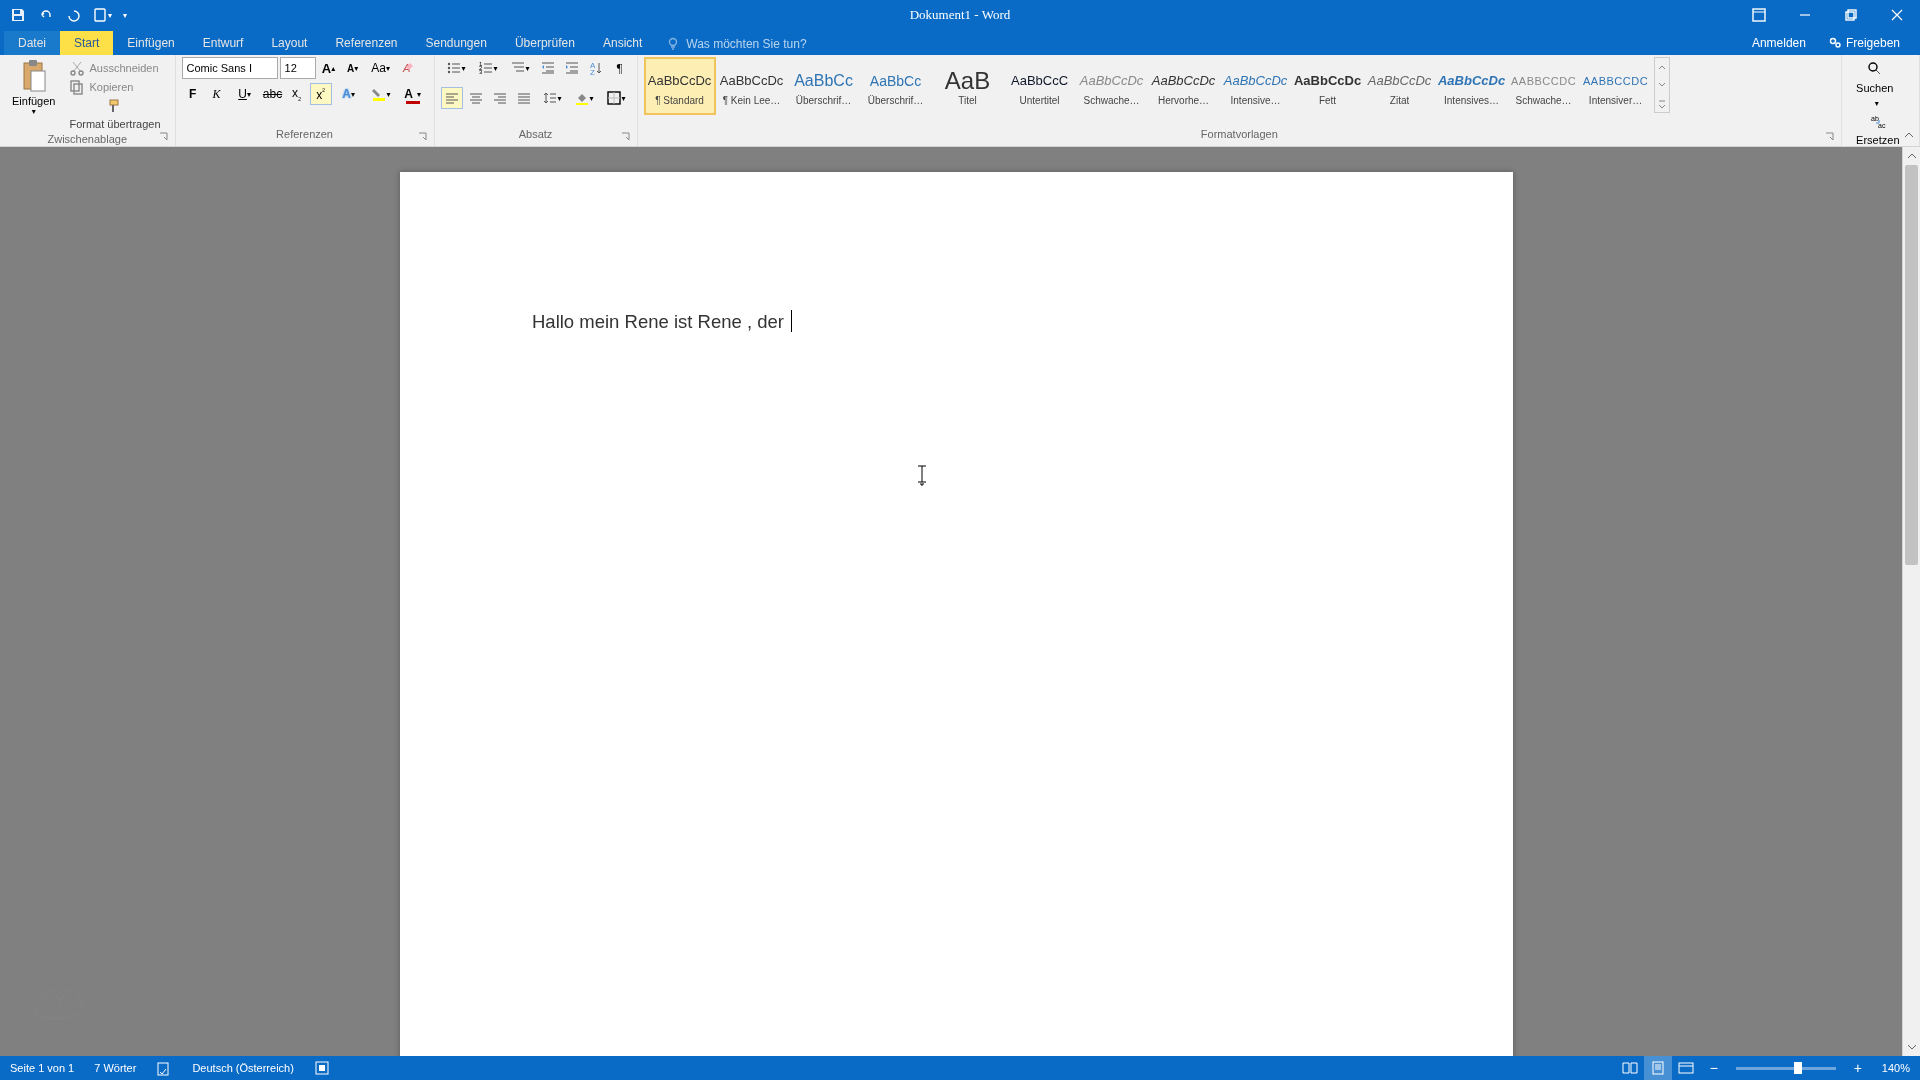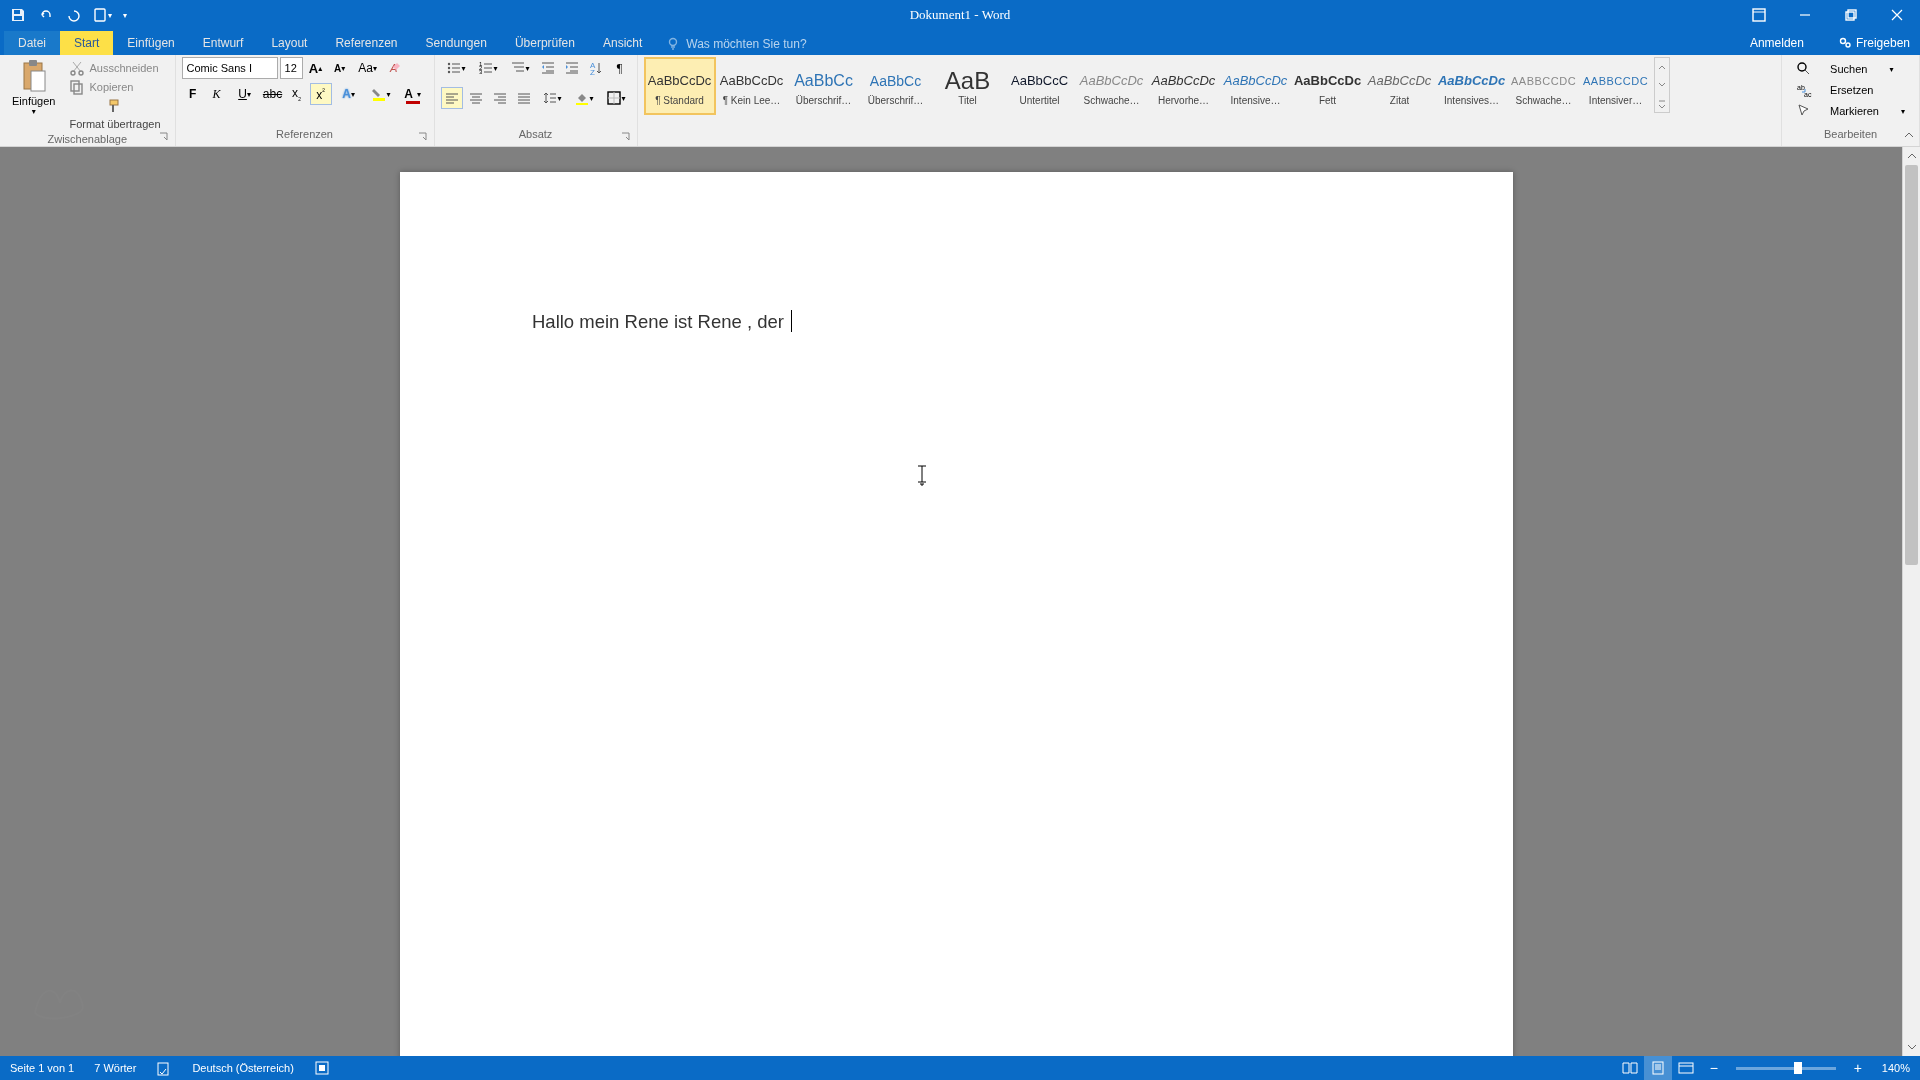--- a/index.html
+++ b/index.html
@@ -13,60 +13,60 @@
 .title-right { margin-left: auto; display: flex; align-items: center; }
 .win-btn { width: 46px; height: 30px; display: flex; align-items: center; justify-content: center; cursor: pointer; }
 
 
 .tabs { height: 25px; background: #0a6bc6; display: flex; align-items: flex-end; padding-left: 4px; }
 .tab { padding: 5px 14px; color: #e5e5e5; cursor: pointer; font-size: 12px; }
 .tab.file { background: #1979ca; }
 .tab.active { background: #fde047; color: #2a579a; }
 .tell-me { display: flex; align-items: center; padding: 4px 10px; color: rgba(255,255,255,0.7); }
 .tell-me svg { margin-right: 6px; opacity: 0.7; }
-.top-right { margin-left: auto; display: flex; gap: 14px; }
+.top-right { margin-left: auto; display: flex; gap: 2px; padding-right: 10px; }
 .top-link { color: #fff; padding: 5px 10px; cursor: pointer; display: flex; align-items: center; gap: 4px; }
 
 
 .ribbon { height: 92px; background: #f1f1f1; border-bottom: 1px solid #d4d4d4; display: flex; }
 .rgroup { border-right: 1px solid #e0e0e0; display: flex; flex-direction: column; padding: 2px 6px 0 6px; }
 .rgroup-body { flex: 1; display: flex; align-items: flex-start; }
 .rgroup-label { height: 18px; text-align: center; font-size: 11px; color: #666; position: relative; }
 .rgroup-launcher { position: absolute; right: -2px; bottom: 2px; width: 14px; height: 14px; cursor: pointer; }
 
 
 .clip-paste { display: flex; flex-direction: column; align-items: center; padding: 2px 6px; cursor: pointer; }
 .clip-side { display: flex; flex-direction: column; gap: 1px; padding: 2px 4px; }
 .clip-item { display: flex; align-items: center; gap: 4px; cursor: pointer; padding: 1px 4px; color: #888; font-size: 11px; }
 .clip-item.enabled { color: #444; flex-direction: column; }
 
 
 .font-row { display: flex; align-items: center; gap: 2px; margin-bottom: 4px; }
 .font-combo { height: 22px; border: 1px solid #ababab; background: #fff; font-size: 11px; padding: 0 4px; }
 .font-name { width: 96px; }
-.font-size { width: 23px; }
+.font-size { width: 36px; }
 .rbtn { width: 22px; height: 22px; display: flex; align-items: center; justify-content: center; cursor: pointer; border: 1px solid transparent; }
 .rbtn.split { width: 30px; }
 .rbtn.pressed { background: #fef9c3; border-color: #a3bde3; }
 
 
 .para-col { display: flex; flex-direction: column; gap: 4px; }
 
 
 .styles-body { flex: 1; display: flex; align-items: flex-start; }
 .style-item { width: 72px; height: 58px; border: 1px solid transparent; display: flex; flex-direction: column; align-items: center; justify-content: center; cursor: pointer; padding: 2px; }
 .style-item.selected { border-color: #f2c45e; background: #fdeeb3; box-shadow: inset 0 0 0 1px #f2c45e; }
 .style-preview { font-size: 14px; color: #333; height: 28px; display: flex; align-items: center; }
 .style-label { font-size: 10px; color: #444; white-space: nowrap; overflow: hidden; text-overflow: ellipsis; max-width: 68px; }
 .styles-expand { width: 16px; display: flex; flex-direction: column; border: 1px solid #ccc; margin-left: 2px; }
 .styles-expand div { height: 18px; display: flex; align-items: center; justify-content: center; cursor: pointer; }
 
 
 .edit-col { display: flex; flex-direction: column; gap: 1px; padding: 2px; }
-.edit-item { display: flex; align-items: center; gap: 18px; cursor: pointer; padding: 2px 6px; font-size: 11px; }
+.edit-item { display: flex; align-items: center; gap: 5px; cursor: pointer; padding: 2px 6px; font-size: 11px; flex-direction: column; }
 
 
 .doc-area { position: absolute; top: 147px; left: 0; right: 18px; bottom: 24px; background: #808080; overflow: hidden; }
 .page { position: absolute; left: 400px; top: 25px; width: 1113px; height: 1400px; background: #fff; box-shadow: 0 0 6px rgba(0,0,0,0.3); }
 .page-content { position: absolute; left: 132px; top: 138px; font-family: 'Comic Sans MS', cursive; font-size: 18.5px; color: #333; }
 .spell-err { border-bottom: 2px wavy #2e75b6; }
 .caret { display: inline-block; width: 1px; height: 22px; background: #000; vertical-align: text-bottom; animation: blink 1s infinite; margin-left: 2px; }
 @keyframes blink { 50% { opacity: 0; } }
 .mouse-cursor { position: absolute; left: 914px; top: 317px; }
 
@@ -464,20 +464,23 @@
               <path d="M1 2l3 3 3-3" stroke="#888" fill="none"></path>
             </svg>
           </div>
           <div>
             <svg width="8" height="10">
               <path d="M1 3h6M1 7l3 3 3-3" stroke="#888" fill="none"></path>
             </svg>
           </div>
         </div>
       </div>
+    <div class="rgroup-label"><span>Formatvorlagen</span><svg class="rgroup-launcher" viewBox="0 0 14 14">
+          <path d="M3 3h7v7M7 7l3 3" stroke="#888" fill="none"></path>
+        </svg></div>
   </div>
 
   <div class="rgroup">
     <div class="rgroup-body edit-col">
       <div class="edit-item">
           <svg class="ico" viewBox="0 0 16 16">
             <circle cx="6" cy="6" r="4" class="svg-a" stroke="#555"></circle>
             <path d="M9 9l4 4" stroke="#555"></path>
           </svg>
           <span>Suchen</span>

